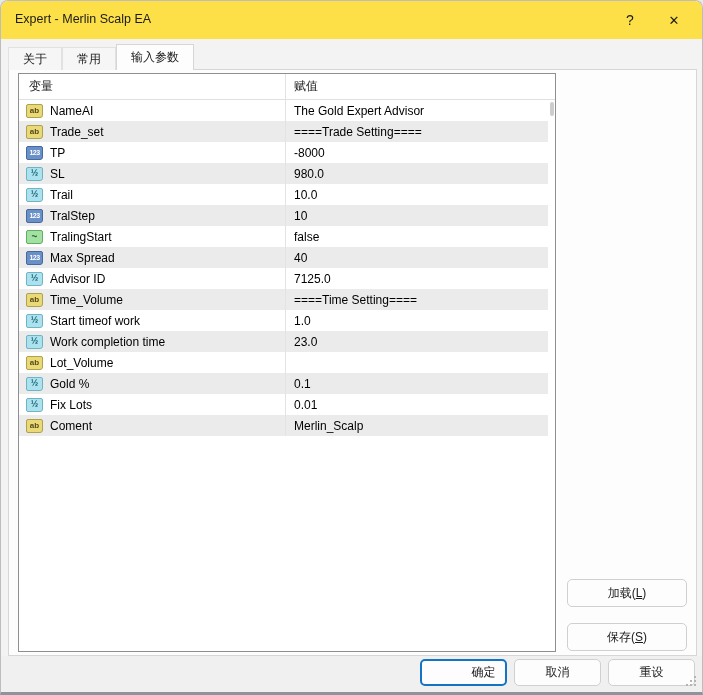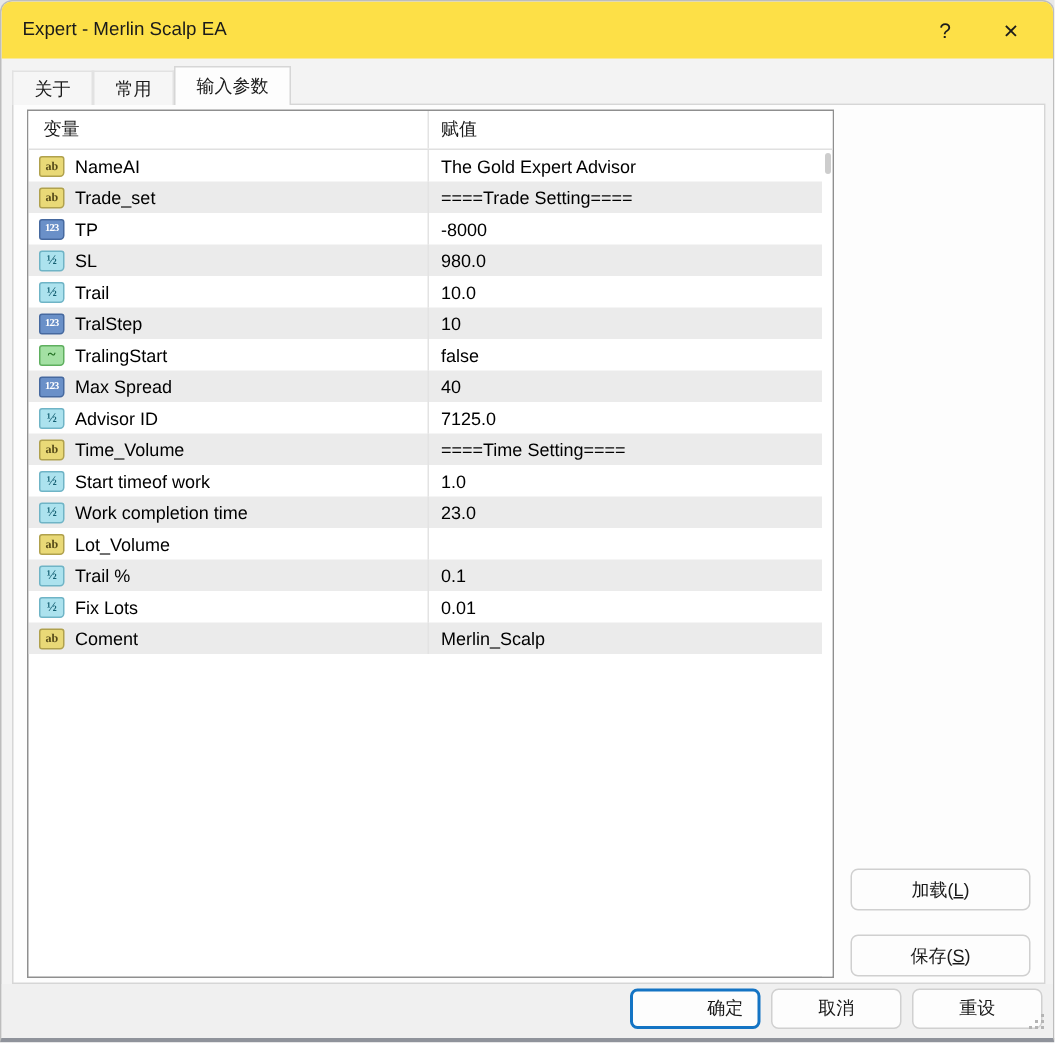--- a/index.html
+++ b/index.html
@@ -75,21 +75,21 @@
     padding-left:7px; border-right:1px solid #e3e3e3;
   }
   .cell-value { flex:1; padding-left:8px; white-space:nowrap; overflow:hidden; }
 
   
   .type-icon {
     width:17px; height:14px; margin-right:7px; flex:0 0 17px;
     border-radius:2px 2px 3px 2px;
     display:flex; align-items:center; justify-content:center;
     font-size:8px; font-weight:bold; line-height:1;
-    font-family:Liberation Serif, serif;
+    font-family:Liberation Sans, sans-serif;
   }
   .icon-string  { background:#e9d977; border:1px solid #b0a14d; color:#554a18; }
   .icon-integer { background:#6a90c8; border:1px solid #46699f; color:#ffffff; font-size:7px; letter-spacing:-0.5px; }
   .icon-double  { background:#ace2ee; border:1px solid #6fb4c6; color:#145f72; font-size:9px; }
   .icon-boolean { background:#a3e0a3; border:1px solid #5faf5f; color:#1e6b1e; font-size:10px; }
 
   
   .btn {
     position:absolute; display:flex; align-items:center; justify-content:center;
     background:#fdfdfd; border:1px solid #d0d0d0; border-radius:5px;
@@ -237,21 +237,21 @@
   </div>
           <div class="param-row">
     <div class="cell-var">
       <span class="type-icon icon-string">ab</span>
       <span class="row-label">Lot_Volume</span>
     </div>
   </div>
           <div class="param-row alt">
     <div class="cell-var">
       <span class="type-icon icon-double">½</span>
-      <span class="row-label">Trail %</span>
+      <span class="row-label">Gold %</span>
     </div>
     <div class="cell-value row-value">0.1</div>
   </div>
           <div class="param-row">
     <div class="cell-var">
       <span class="type-icon icon-double">½</span>
       <span class="row-label">Fix Lots</span>
     </div>
     <div class="cell-value row-value">0.01</div>
   </div>

